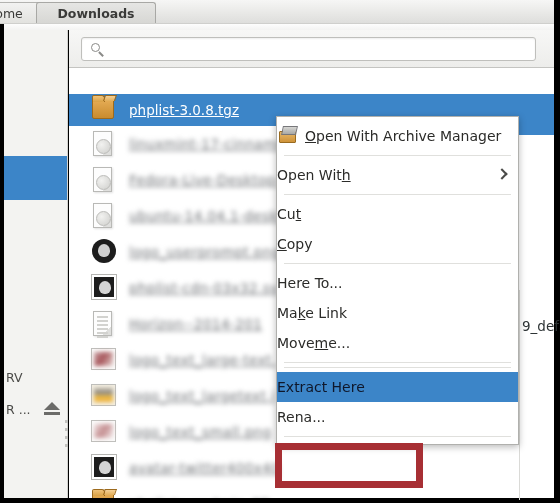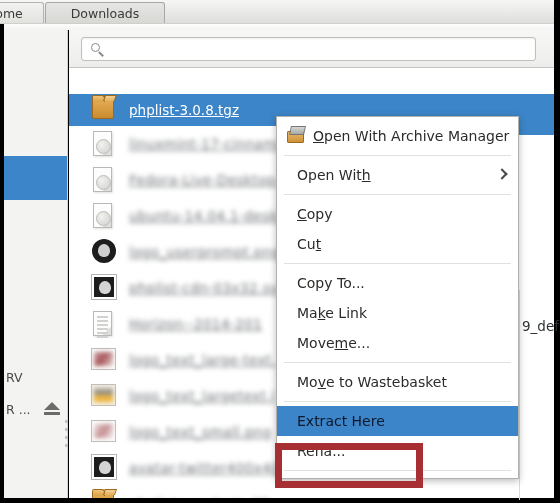--- a/index.html
+++ b/index.html
@@ -27,21 +27,21 @@
     position:absolute;top:2px;height:22px;
     box-sizing:border-box;
     display:flex;align-items:center;justify-content:center;
     font-size:12.5px;color:#3a3a38;
     border:1px solid #b3b3b0;border-bottom:none;
     border-radius:3px 3px 0 0;
     background:linear-gradient(to bottom,#f2f2f1,#e1e1de);
   }
   .tab.home{left:-26px;width:70px;}
   .tab.active{
-    left:45px;width:120px;font-weight:normal;
+    left:36px;width:120px;font-weight:bold;
     background:linear-gradient(to bottom,#e6e6e4,#d6d6d3);
     border-color:#a8a8a5;
   }
 
   .topfade{
     position:absolute;left:0;top:24px;width:560px;height:6px;
     background:linear-gradient(to bottom,#fdfdfd,#f3f3f2);
   }
 
   
@@ -195,23 +195,23 @@
     position:absolute;left:276px;top:116px;width:243px;
     background:#ffffff;
     border:1px solid #b0b0ad;
     box-shadow:0 2px 7px rgba(0,0,0,.28);
     box-sizing:border-box;
     padding:4px 0 3px 0;
     z-index:40;
   }
   .mi{
     position:relative;height:30px;display:flex;align-items:center;
-    padding-left:20px;font-size:14px;color:#2b2b29;white-space:nowrap;
-  }
-  .mi.first{padding-left:8px;}
+    font-size:14px;color:#2b2b29;white-space:nowrap;
+  }
+  .mi.first{padding-left:0;}
   .mi.sel{background:#3c85c8;color:#0f172a;}
   .mi .mlabel u{text-decoration:underline;}
   .mi .submark{
     position:absolute;right:12px;top:50%;margin-top:-5px;
     width:6px;height:6px;border-right:2px solid #4a4a48;border-top:2px solid #4a4a48;
     transform:rotate(45deg);
   }
   .msep{height:1px;background:#e0e0dd;margin:4px 7px;}
   .mi-ic{
     width:22px;height:20px;position:relative;margin-right:6px;flex:0 0 auto;
@@ -423,47 +423,44 @@
     <div class="msep"></div>
 
     <div class="mi">
       <span class="mlabel"><span>Open Wit</span><u>h</u></span>
       <span class="submark"></span>
     </div>
 
     <div class="msep"></div>
 
     <div class="mi">
+      <span class="mlabel"><span>Cu</span><u>t</u></span>
+    </div>
+
+    <div class="mi">
       <span class="mlabel"><u>C</u><span>opy</span></span>
     </div>
 
-    <div class="mi">
-      <span class="mlabel"><span>Cu</span><u>t</u></span>
-    </div>
-
-    <div class="msep"></div>
-
-    <div class="mi">
-      <span class="mlabel">Copy To...</span>
+    <div class="msep"></div>
+
+    <div class="mi">
+      <span class="mlabel">Here To...</span>
     </div>
 
 
     <div class="mi">
       <span class="mlabel"><span>Ma</span><u>k</u><span>e Link</span></span>
     </div>
 
     <div class="mi">
       <span class="mlabel"><span>Move</span><u>m</u><span>e...</span></span>
     </div>
 
     <div class="msep"></div>
 
-    <div class="mi">
-      <span class="mlabel"><span>Mo</span><u>v</u><span>e to Wastebasket</span></span>
-    </div>
 
     <div class="msep"></div>
 
     <div class="mi sel">
       <span class="mlabel">Extract Here</span>
     </div>
 
     <div class="mi">
       <span class="mlabel">Rena...</span>
     </div>

